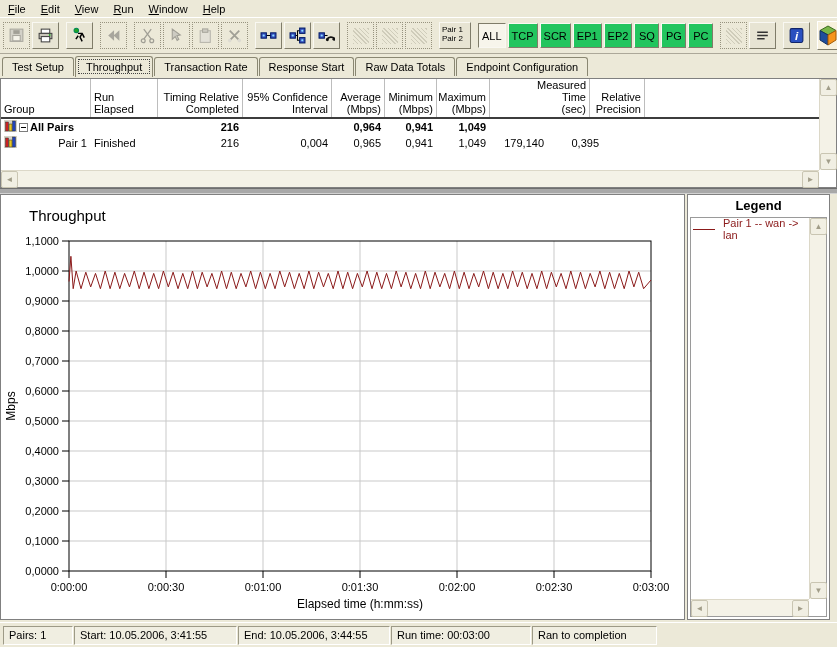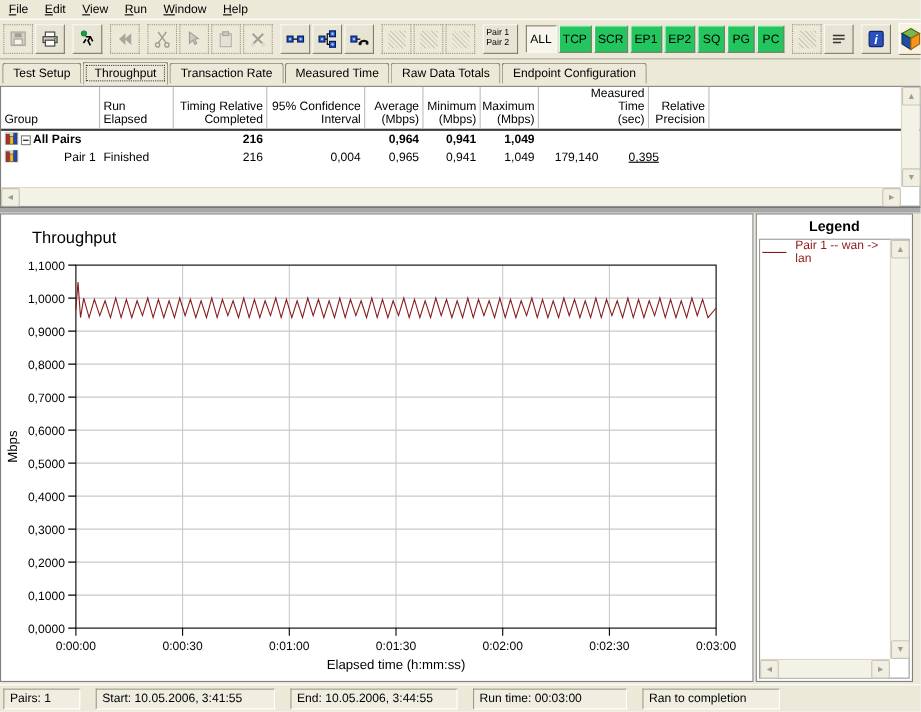--- a/index.html
+++ b/index.html
@@ -69,21 +69,21 @@
   .legend-panel { position:absolute; left:687px; top:194px; width:143px; height:426px;
     background:#fff; border:1px solid #808080; }
   .legend-title { height:20px; text-align:center; font-weight:bold; font-size:13px; padding-top:3px; }
   .legend-box { position:absolute; left:2px; right:2px; top:22px; bottom:2px;
     border:1px solid #9a9a9a; background:#fff; }
   .legend-entries { position:absolute; left:2px; top:4px; right:18px; }
   .legend-entry { display:flex; align-items:center; gap:8px; height:14px; }
   .legend-swatch { width:22px; height:0; border-top:1px solid; flex:none; }
   
   .statusbar { position:absolute; left:0; top:622px; width:837px; height:25px;
-    display:flex; align-items:center; gap:14px; padding:12px 3px; border-top:1px solid #fff; }
+    display:flex; align-items:center; gap:1px; padding:12px 3px; border-top:1px solid #fff; }
   .status-panel { height:19px; display:flex; align-items:center; padding:0 5px;
     background:#f0eee1; border:1px solid; border-color:#9d9a87 #fff #fff #9d9a87;
     white-space:nowrap; overflow:hidden; flex:none; }
   svg text { font-family:"Liberation Sans", sans-serif; }
 </style>
 </head>
 <body>
 
 <div class="menubar" id="menubar">
     <span class="menu-item"><u>F</u>ile</span>
@@ -241,21 +241,21 @@
         <rect x="53" y="3" width="25" height="19" rx="4" fill="#2a56c6" stroke="#12275e"></rect>
         <text x="65.5" y="17.5" font-size="13" font-weight="bold" fill="#fff" text-anchor="middle">iQ</text>
       </svg>
     </div>
   </div>
 
 <div class="tabbar" id="tabbar">
     <div class="tab">Test Setup</div>
     <div class="tab selected">Throughput</div>
     <div class="tab">Transaction Rate</div>
-    <div class="tab">Measured Time</div>
+    <div class="tab">Response Start</div>
     <div class="tab">Raw Data Totals</div>
     <div class="tab">Endpoint Configuration</div>
   </div>
 
 <div class="table-panel">
   <div class="thead" id="thead">
       <div class="th" style="width: 90px;">Group</div>
       <div class="th" style="width: 67px;">Run Elapsed</div>
       <div class="th right" style="width: 85px;">Timing Relative Completed</div>
       <div class="th right" style="width: 89px;">95% Confidence Interval</div>
@@ -297,21 +297,21 @@
           <span style="flex: 1 1 0%;"></span>
           <span>Pair 1</span>
         </div>
         <div class="td" style="width: 67px;">Finished</div>
         <div class="td right" style="width: 85px;">216</div>
         <div class="td right" style="width: 89px;">0,004</div>
         <div class="td right" style="width: 53px;">0,965</div>
         <div class="td right" style="width: 52px;">0,941</div>
         <div class="td right" style="width: 53px;">1,049</div>
         <div class="td right" style="width: 58px;">179,140</div>
-        <div class="td right" style="width: 55px; text-decoration: underline;">0,395</div>
+        <div class="td right" style="width: 55px;">0,395</div>
       </div>
     </div>
   <div class="vscroll" id="table-vscroll">
       <div class="sbtn">▲</div>
       <div class="sbtn">▼</div>
     </div>
   <div class="hscroll" id="table-hscroll">
       <div class="sbtn">◄</div>
       <div class="sbtn">►</div>
     </div>

